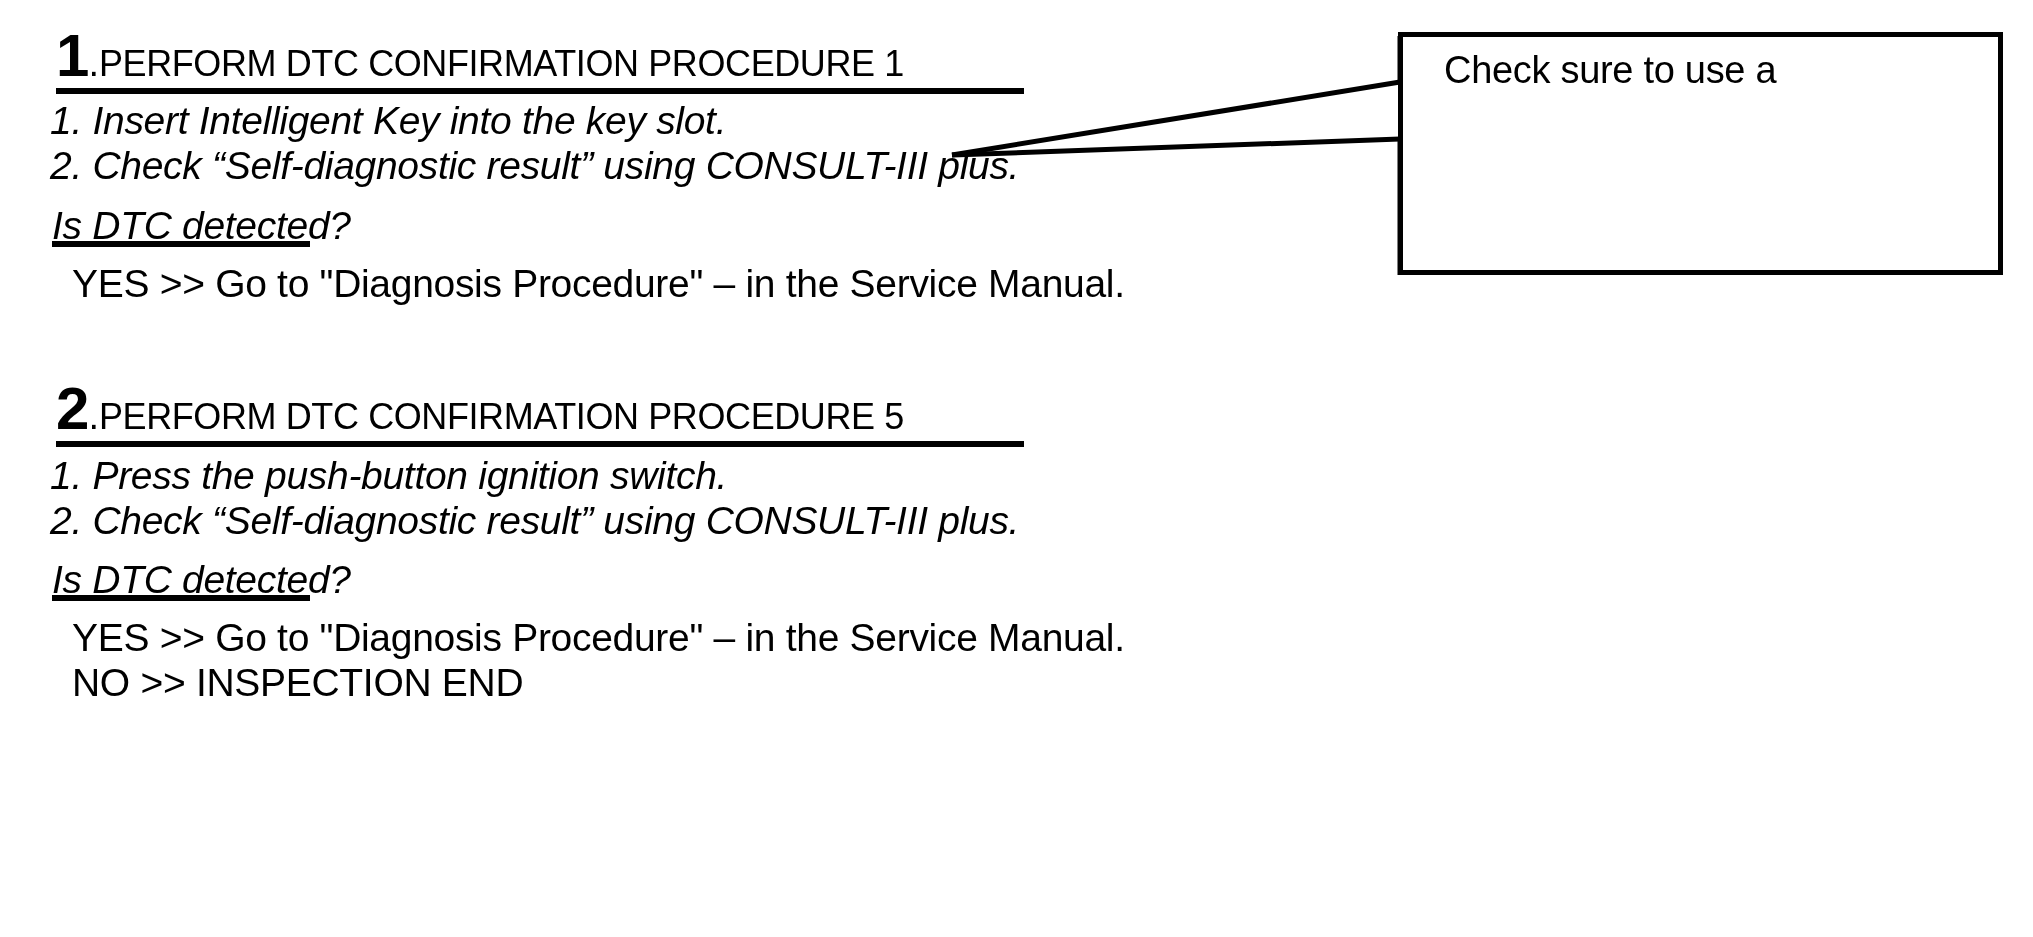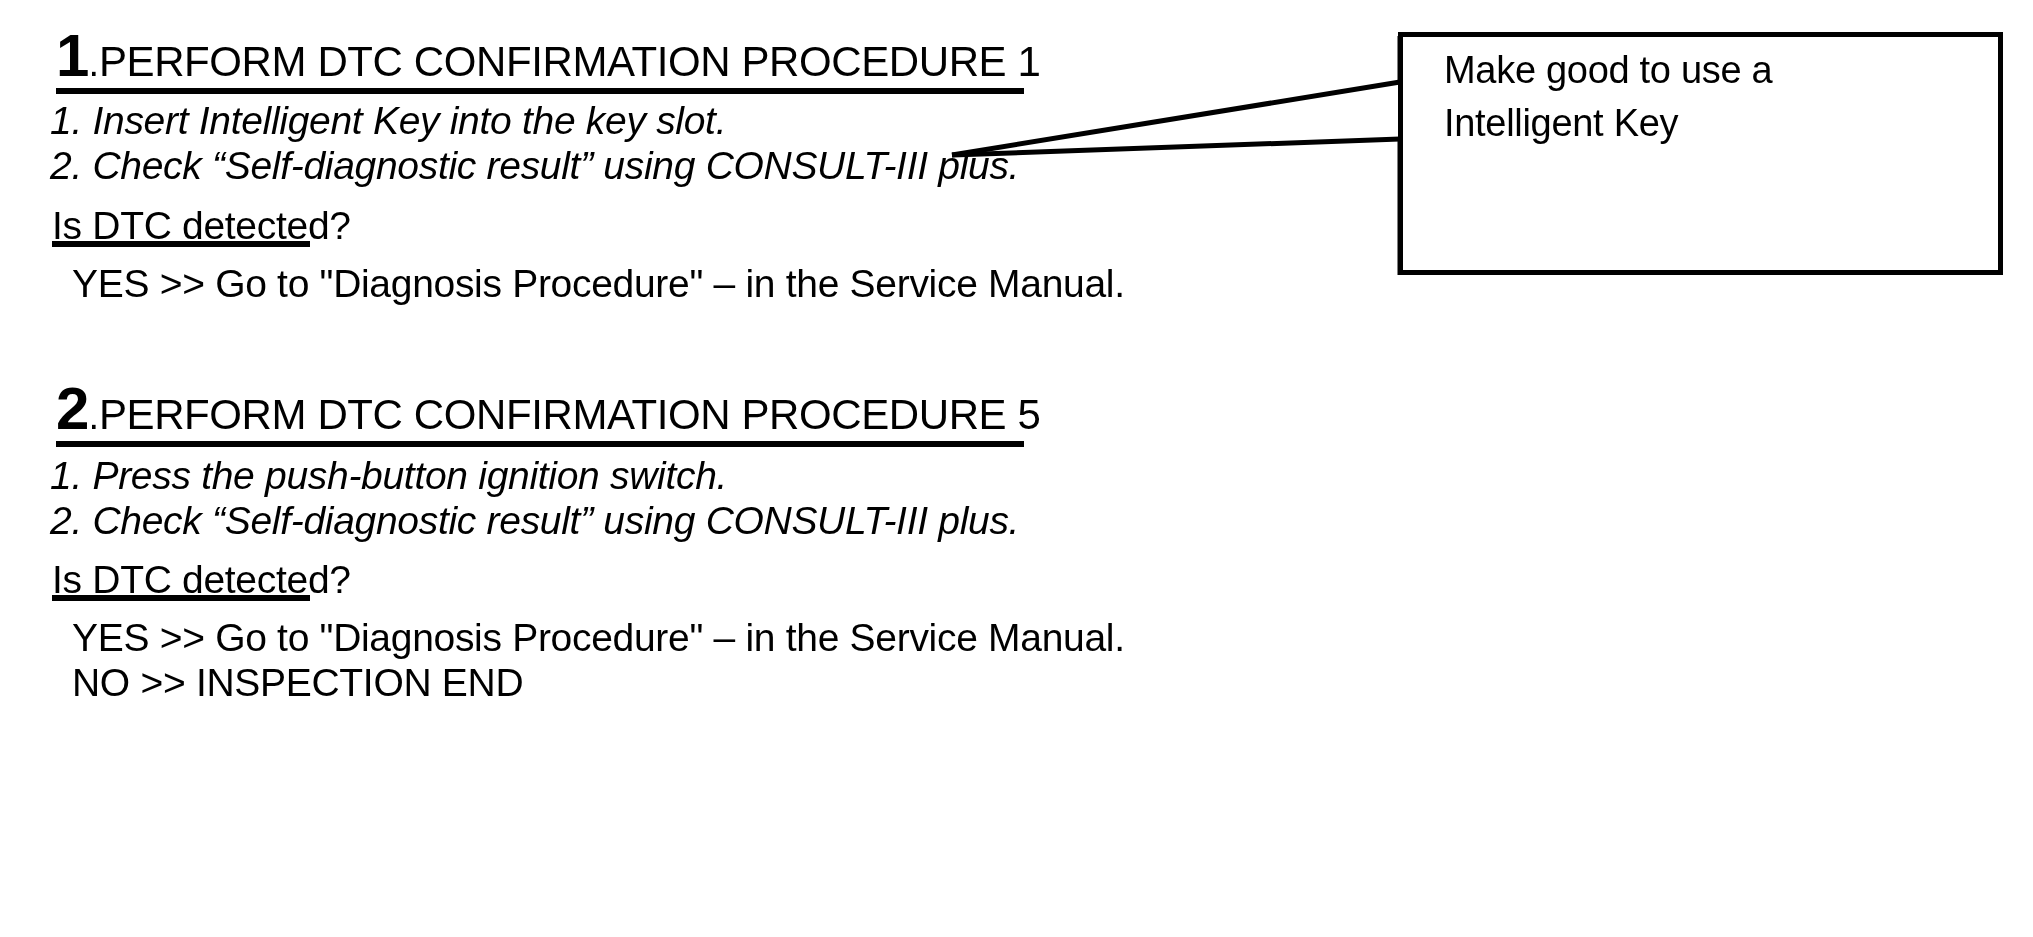--- a/index.html
+++ b/index.html
@@ -31,21 +31,21 @@
     font-size: 60px;
     font-weight: bold;
     line-height: 1;
     letter-spacing: -1px;
   }
   .heading .dot {
     font-size: 38px;
     line-height: 1;
   }
   .heading .htext {
-    font-size: 42px;
+    font-size: 36px;
     line-height: 1;
     letter-spacing: -0.4px;
   }
   .heading-rule {
     position: absolute;
     left: 56px;
     height: 6px;
     background: #000000;
   }
 
@@ -57,20 +57,21 @@
     line-height: 1;
     letter-spacing: -0.3px;
     font-style: italic;
   }
   .question {
     position: absolute;
     left: 52px;
     font-size: 39px;
     line-height: 1;
     letter-spacing: -0.3px;
+    font-style: italic;
   }
   .question-rule {
     position: absolute;
     left: 52px;
     height: 6px;
     background: #000000;
   }
   .branch {
     position: absolute;
     left: 72px;
@@ -153,17 +154,16 @@
 
     <path d="M 952 155 L 1400 139" fill="none" stroke="#000000" stroke-width="5"></path>
 
     <path d="M 1400 82 L 1400 36" fill="none" stroke="#000000" stroke-width="5"></path>
     <path d="M 1400 139 L 1400 275" fill="none" stroke="#000000" stroke-width="5"></path>
   </svg>
 
   <div id="callout-box"></div>
 
   <div id="callout-text">
-    <div>Make good to use a</div>
-    <div>Intelligent Key</div>
+    <div>Check sure to use a</div>
   </div>
 
 </div>
 
 </body></html>

